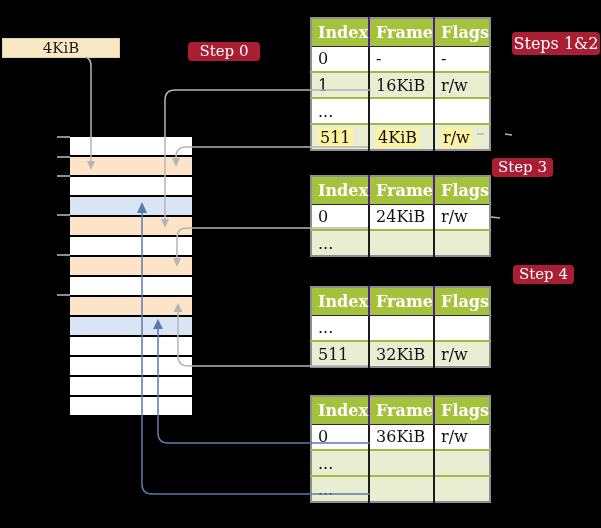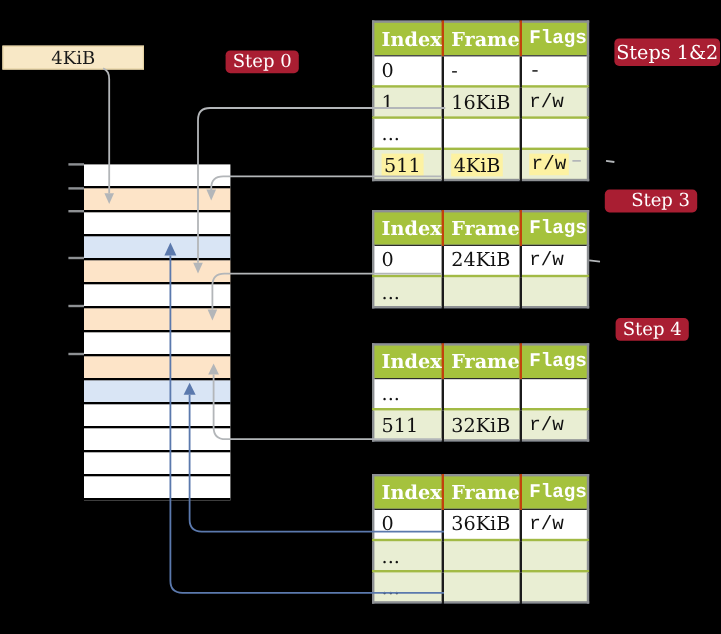--- a/index.html
+++ b/index.html
@@ -14,51 +14,51 @@
     background:#f8e8c6; border:1px solid #e6d3a3; box-sizing:border-box;
     color:#1a1a1a; font-size:15px; text-align:center; line-height:18px;
   }
 
   
   .badge {
     position:absolute; background:#a91e32; color:#fff; border-radius:4px;
     text-align:center; font-size:15px; height:19px; line-height:19px;
     white-space:nowrap; z-index:6;
   }
-  #badge-step0  { left:188px; top:42px;  width:61px; }
+  #badge-step0  { left:188px; top:42px;  width:72px; }
   #badge-steps12{ left:512px; top:32px;  width:88px; height:23px; line-height:23px; font-size:16px; }
-  #badge-step3  { left:504px; top:158px; width:61px;padding-left:16px; }
+  #badge-step3  { left:492px; top:158px; width:61px; }
   #badge-step4  { left:513px; top:265px; width:61px; }
 
   
   #memory { position:absolute; left:70px; top:137px; width:122px; z-index:1; }
   .mrow { height:18px; border-bottom:2px solid #000; }
   .mrow.white { background:#ffffff; }
   .mrow.peach { background:#fde4c8; }
   .mrow.blue  { background:#d9e5f5; }
   .tick { position:absolute; left:57px; width:13px; height:2px; background:#8d9093; z-index:1; }
 
   
   .ptable-wrap { position:absolute; left:310px; z-index:2; }
   table.pt { border-collapse:collapse; background:#0f172a; border:2px solid #8d9093; }
   table.pt th {
     background:#a5c23d; color:#fff; font-weight:bold; font-size:16px;
     text-align:left; height:28px; padding:0 0 0 6px; box-sizing:border-box;
-    border-left:2px solid #c2410c;
+    border-left:2px solid #4c1d95;
   }
   table.pt th:first-child { border-left:none; }
   table.pt td {
     font-size:16px; color:#111; height:26px; padding:0 0 0 6px; box-sizing:border-box;
     border-left:2px solid #1b1b1b; border-top:2px solid #a2ba45;
     background:#fff; white-space:nowrap;
   }
   table.pt td:first-child { border-left:none; }
   table.pt tbody tr:first-child td { border-top:1px solid #2a2a2a; }
   table.pt tr.shaded td { background:#e9eed3; }
-  .col-index { width:57px; } .col-frame { width:60px; } .col-flags { width:54px;font-family:Liberation Mono, monospace; }
+  .col-index { width:57px; } .col-frame { width:60px; } .col-flags { width:54px; }
   .hl { background:#fdf2a2; padding:0 2px; }
 
   
   #overlay { position:absolute; left:0; top:0; z-index:5; pointer-events:none; }
 </style>
 </head>
 <body>
 
 <div id="canvas">
 

